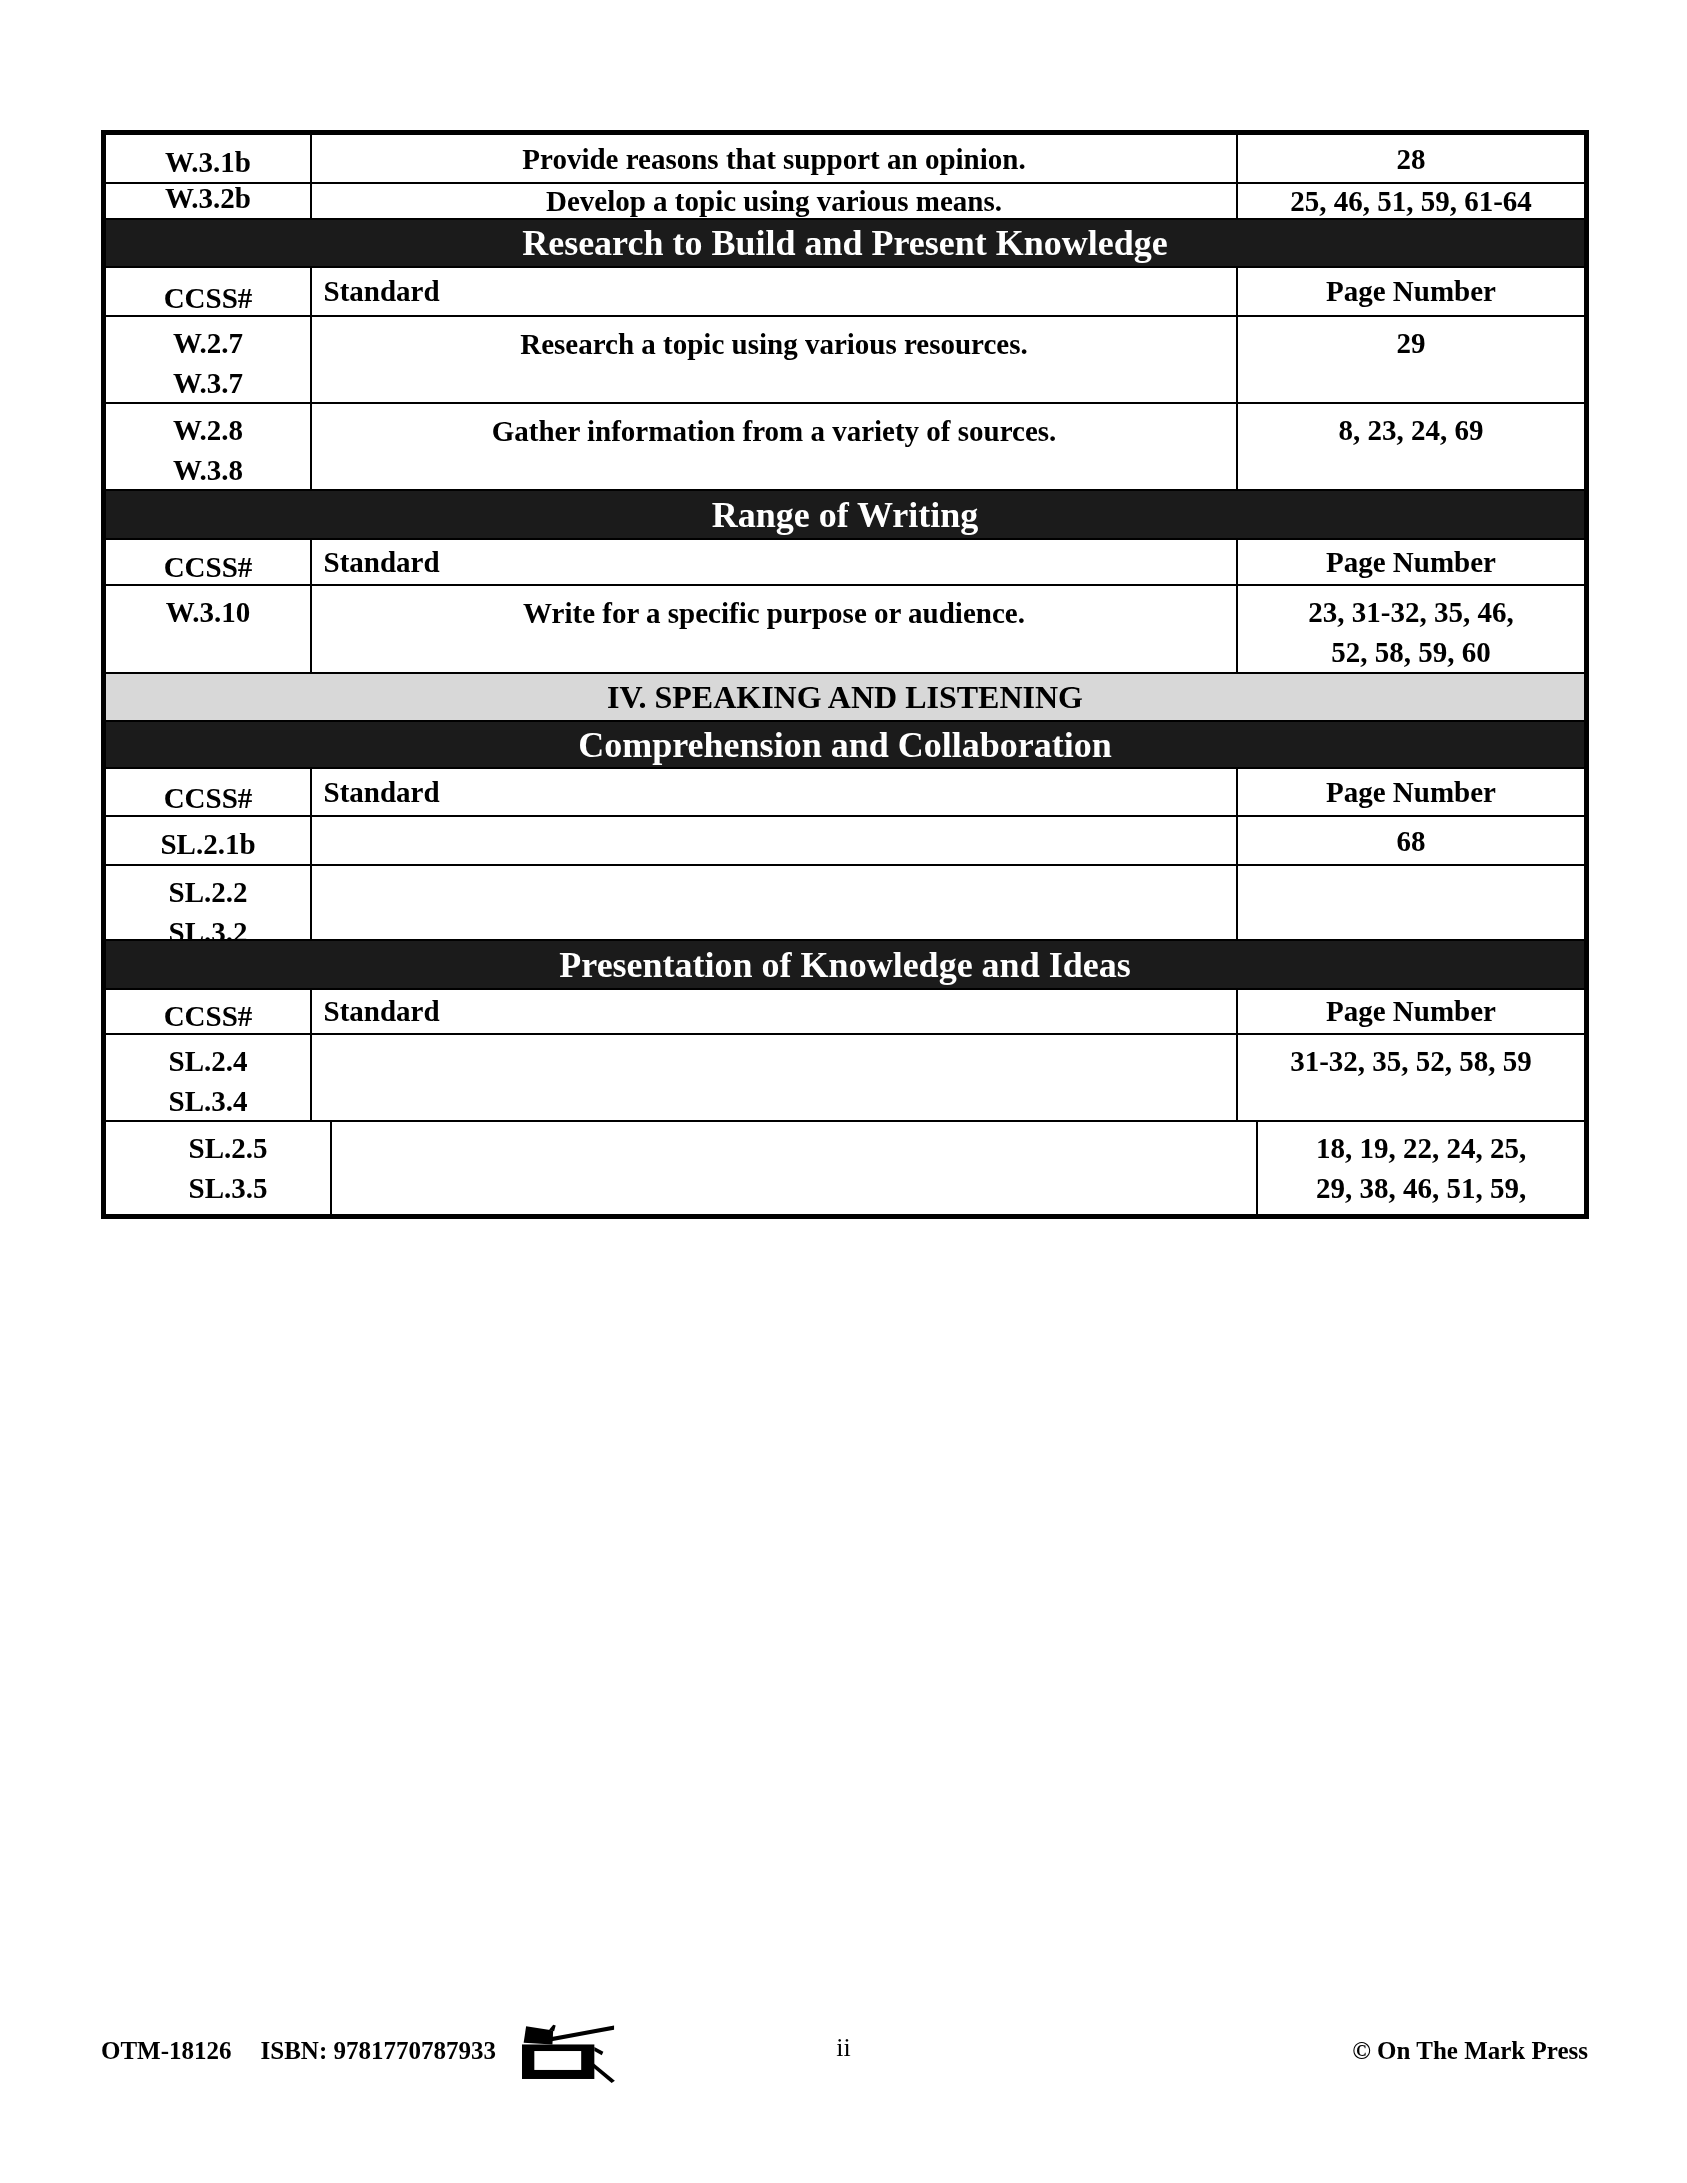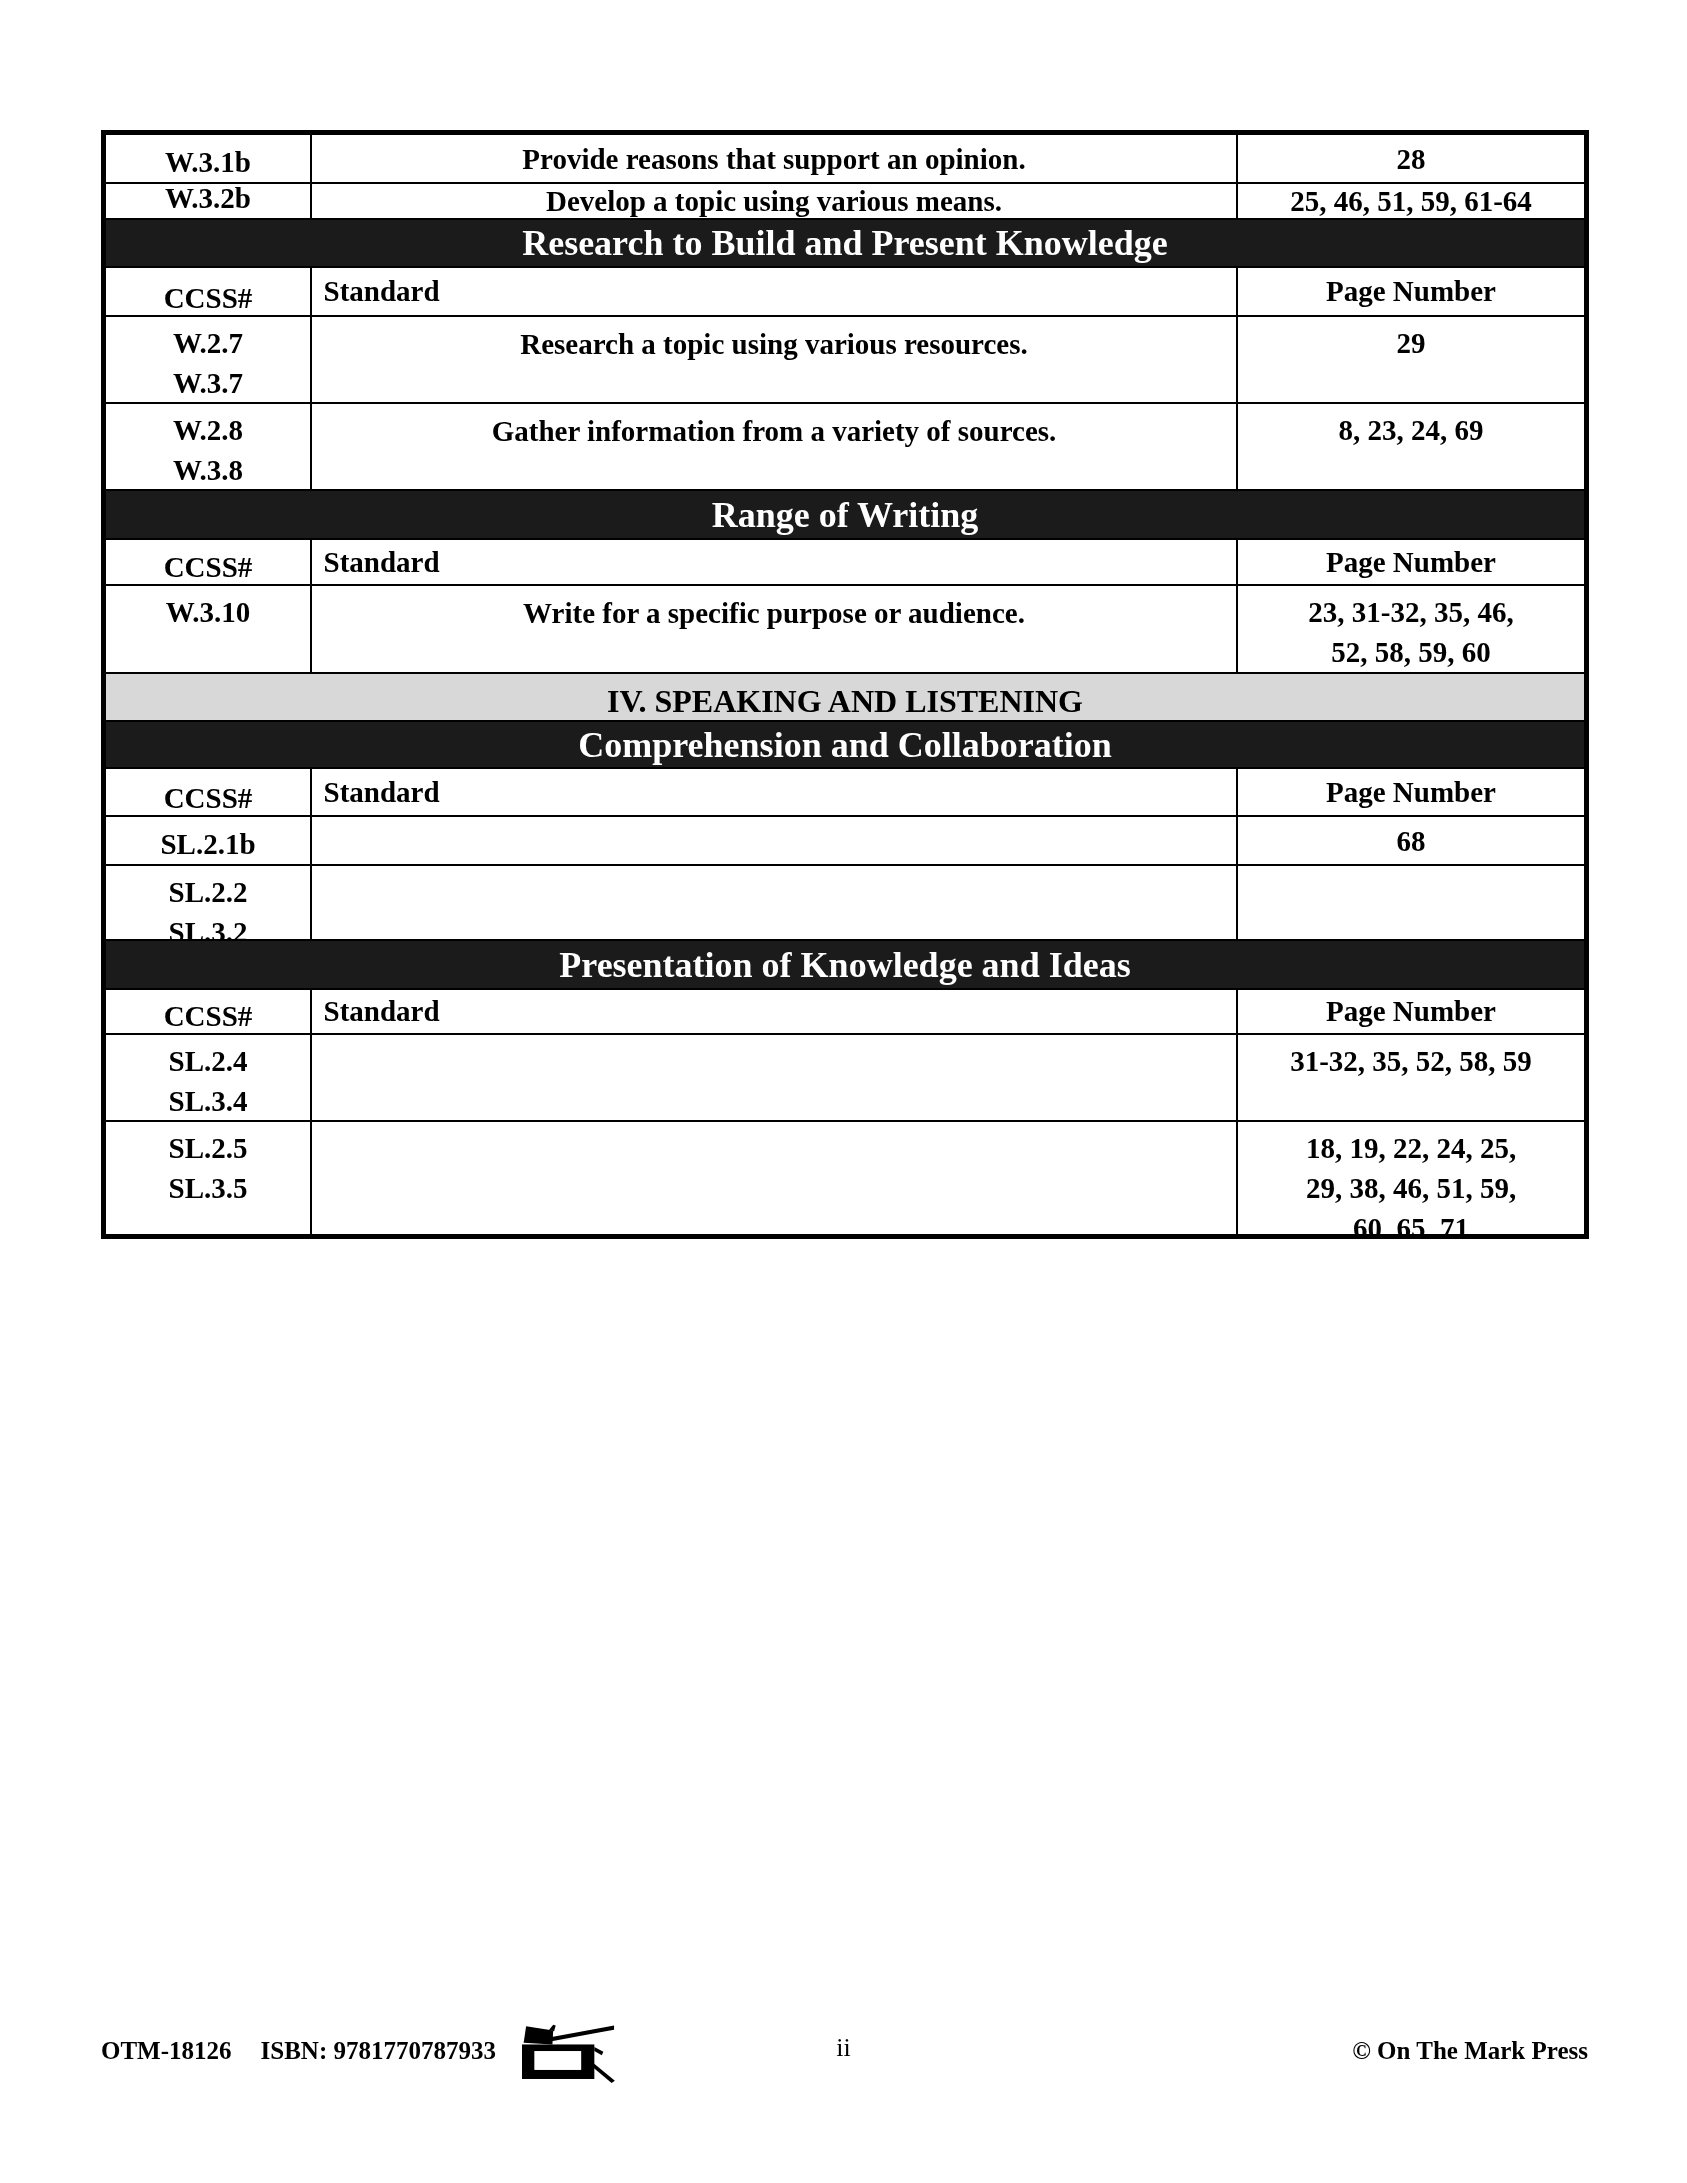--- a/index.html
+++ b/index.html
@@ -88,21 +88,21 @@
       <div class="cell c2">Page Number</div>
     </div>
     <div class="trow data top" style="height: 88px;">
       <div class="cell c0">
         <div>W.3.10</div>
       </div>
       <div class="cell c1">Write for a specific purpose or audience.</div>
       <div class="cell c2">23, 31-32, 35, 46,
 52, 58, 59, 60</div>
     </div>
-    <div class="bar gray" style="height: 48px; align-items: flex-end;">
+    <div class="bar gray" style="height: 48px;">
       <span>IV. SPEAKING AND LISTENING</span>
     </div>
     <div class="bar black" style="height: 47px;">
       <span>Comprehension and Collaboration</span>
     </div>
     <div class="trow header" style="height: 48px;">
       <div class="cell c0">CCSS#</div>
       <div class="cell c1">Standard</div>
       <div class="cell c2">Page Number</div>
     </div>
@@ -130,21 +130,21 @@
       <div class="cell c2">Page Number</div>
     </div>
     <div class="trow data top" style="height: 87px;">
       <div class="cell c0">
         <div>SL.2.4</div>
         <div>SL.3.4</div>
       </div>
       <div class="cell c1"></div>
       <div class="cell c2">31-32, 35, 52, 58, 59</div>
     </div>
-    <div class="trow data top" style="height: 112px;">
+    <div class="trow data top" style="height: 92px; margin-left: 20px;">
       <div class="cell c0">
         <div>SL.2.5</div>
         <div>SL.3.5</div>
       </div>
       <div class="cell c1"></div>
       <div class="cell c2">18, 19, 22, 24, 25,
 29, 38, 46, 51, 59,
 60, 65, 71</div>
     </div>
   </div>

